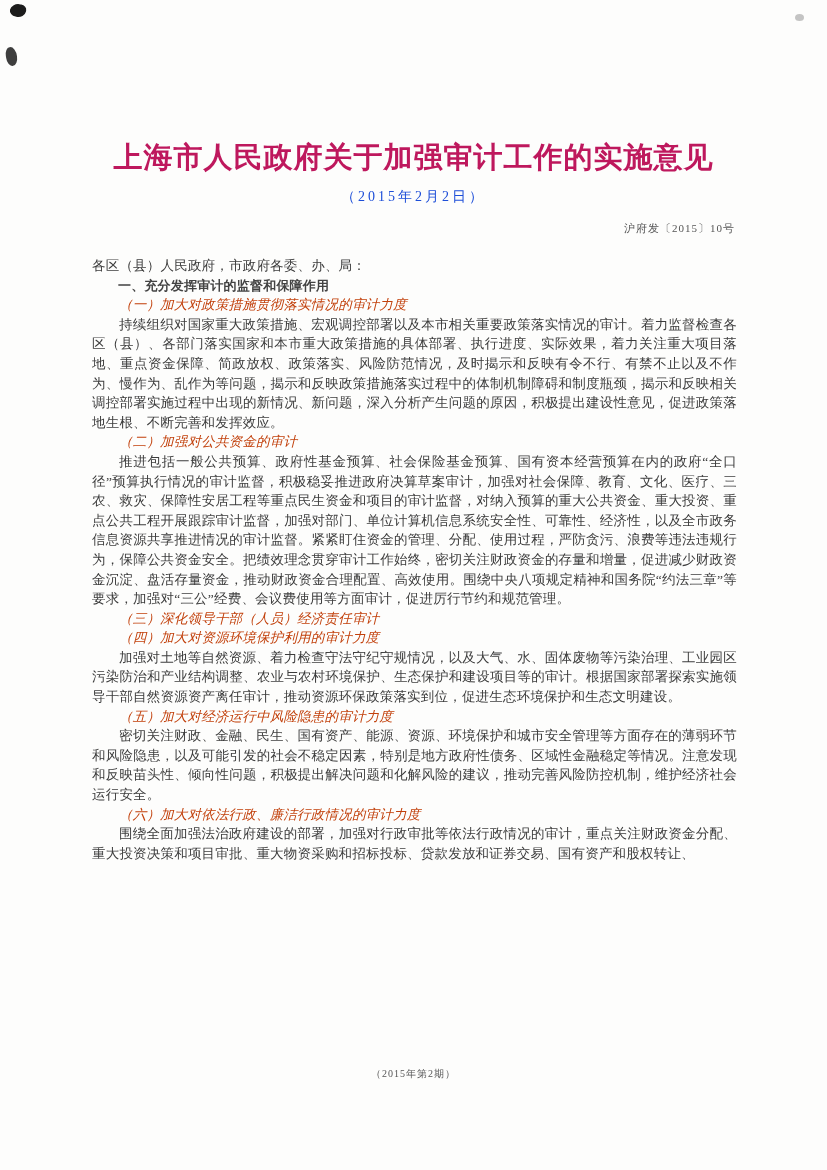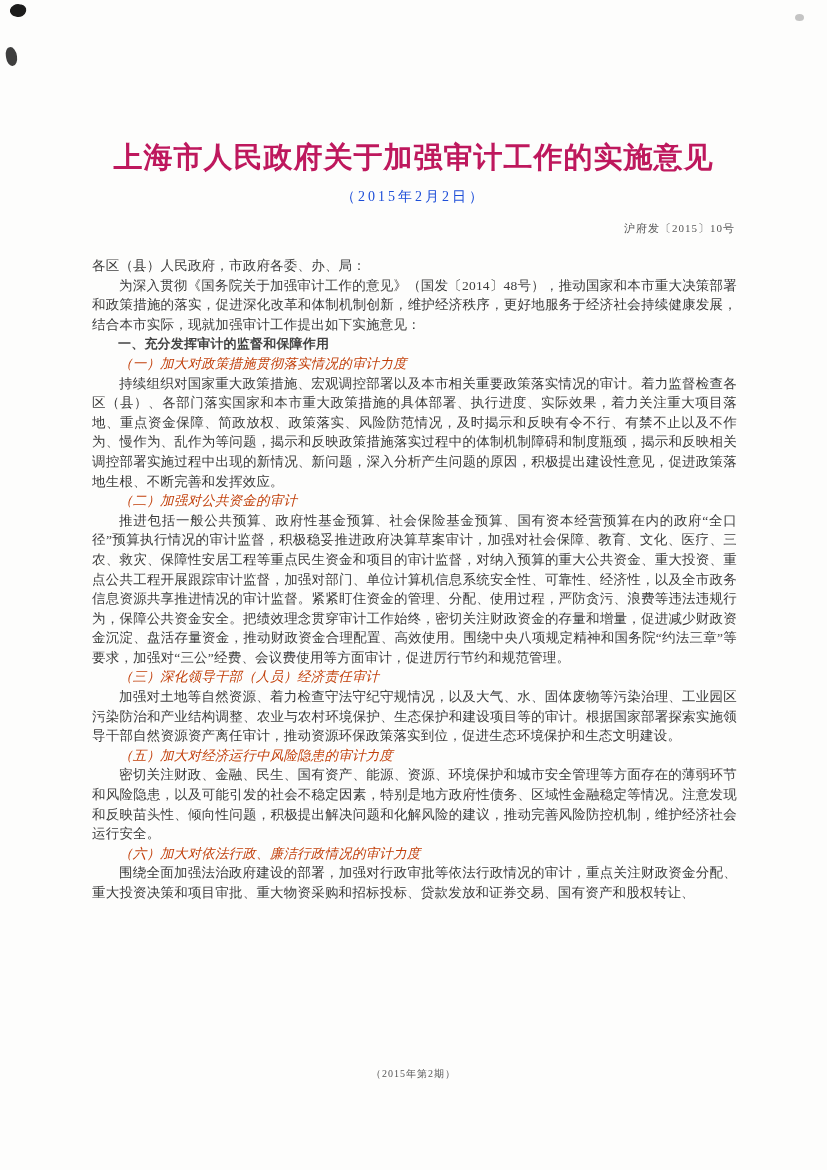--- a/index.html
+++ b/index.html
@@ -120,27 +120,27 @@
   <div class="scan-mark mark3"></div>
 
   <h1 class="title">上海市人民政府关于加强审计工作的实施意见</h1>
 
   <div class="date-line">（2015年2月2日）</div>
 
   <div class="doc-number">沪府发〔2015〕10号</div>
 
   <div class="doc-body" id="doc-body">
       <p class="salutation">各区（县）人民政府，市政府各委、办、局：</p>
-      <p class="body">为深入贯彻《国务院关于加强审计工作的意见》（国发〔2014〕48号），推动国家和本市重大决策部署和政策措施的落实，促进深化改革和体制机制创新，维护经济秩序，更好地服务于经济社会持续健康发展，结合本市实际，现就加强审计工作提出如下实施意见：</p>
       <p class="h1">一、充分发挥审计的监督和保障作用</p>
       <p class="h2">（一）加大对政策措施贯彻落实情况的审计力度</p>
       <p class="body">持续组织对国家重大政策措施、宏观调控部署以及本市相关重要政策落实情况的审计。着力监督检查各区（县）、各部门落实国家和本市重大政策措施的具体部署、执行进度、实际效果，着力关注重大项目落地、重点资金保障、简政放权、政策落实、风险防范情况，及时揭示和反映有令不行、有禁不止以及不作为、慢作为、乱作为等问题，揭示和反映政策措施落实过程中的体制机制障碍和制度瓶颈，揭示和反映相关调控部署实施过程中出现的新情况、新问题，深入分析产生问题的原因，积极提出建设性意见，促进政策落地生根、不断完善和发挥效应。</p>
       <p class="h2">（二）加强对公共资金的审计</p>
       <p class="body">推进包括一般公共预算、政府性基金预算、社会保险基金预算、国有资本经营预算在内的政府“全口径”预算执行情况的审计监督，积极稳妥推进政府决算草案审计，加强对社会保障、教育、文化、医疗、三农、救灾、保障性安居工程等重点民生资金和项目的审计监督，对纳入预算的重大公共资金、重大投资、重点公共工程开展跟踪审计监督，加强对部门、单位计算机信息系统安全性、可靠性、经济性，以及全市政务信息资源共享推进情况的审计监督。紧紧盯住资金的管理、分配、使用过程，严防贪污、浪费等违法违规行为，保障公共资金安全。把绩效理念贯穿审计工作始终，密切关注财政资金的存量和增量，促进减少财政资金沉淀、盘活存量资金，推动财政资金合理配置、高效使用。围绕中央八项规定精神和国务院“约法三章”等要求，加强对“三公”经费、会议费使用等方面审计，促进厉行节约和规范管理。</p>
       <p class="h2">（三）深化领导干部（人员）经济责任审计</p>
+      <p class="h2">（四）加大对资源环境保护利用的审计力度</p>
       <p class="body">加强对土地等自然资源、着力检查守法守纪守规情况，以及大气、水、固体废物等污染治理、工业园区污染防治和产业结构调整、农业与农村环境保护、生态保护和建设项目等的审计。根据国家部署探索实施领导干部自然资源资产离任审计，推动资源环保政策落实到位，促进生态环境保护和生态文明建设。</p>
       <p class="h2">（五）加大对经济运行中风险隐患的审计力度</p>
       <p class="body">密切关注财政、金融、民生、国有资产、能源、资源、环境保护和城市安全管理等方面存在的薄弱环节和风险隐患，以及可能引发的社会不稳定因素，特别是地方政府性债务、区域性金融稳定等情况。注意发现和反映苗头性、倾向性问题，积极提出解决问题和化解风险的建议，推动完善风险防控机制，维护经济社会运行安全。</p>
       <p class="h2">（六）加大对依法行政、廉洁行政情况的审计力度</p>
       <p class="body">围绕全面加强法治政府建设的部署，加强对行政审批等依法行政情况的审计，重点关注财政资金分配、重大投资决策和项目审批、重大物资采购和招标投标、贷款发放和证券交易、国有资产和股权转让、</p>
     </div>
 
   <div class="page-footer">（2015年第2期）</div>
 
 </div>

